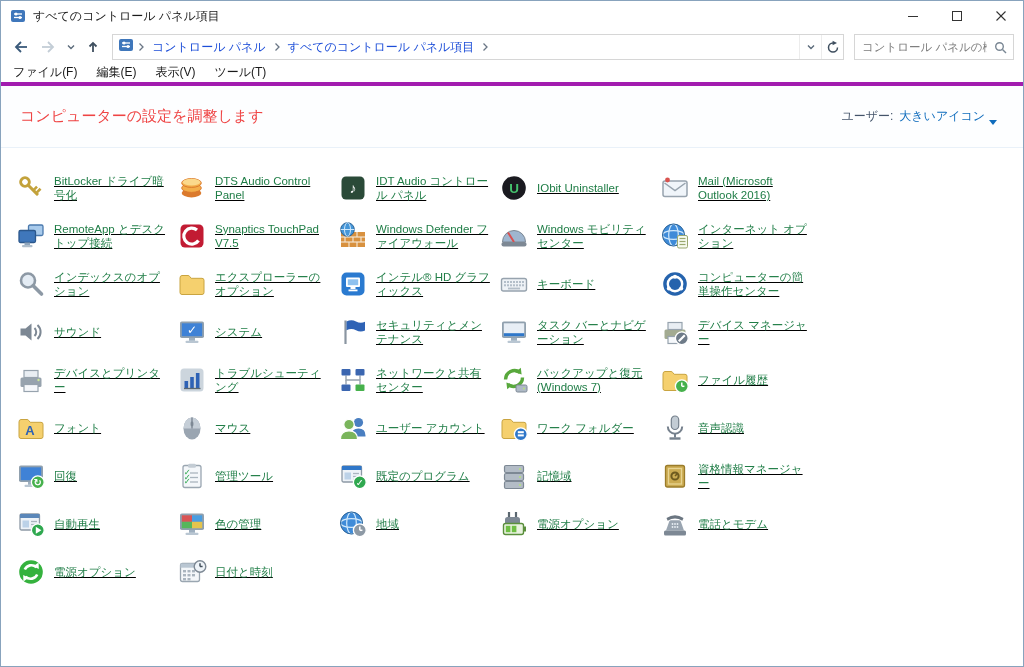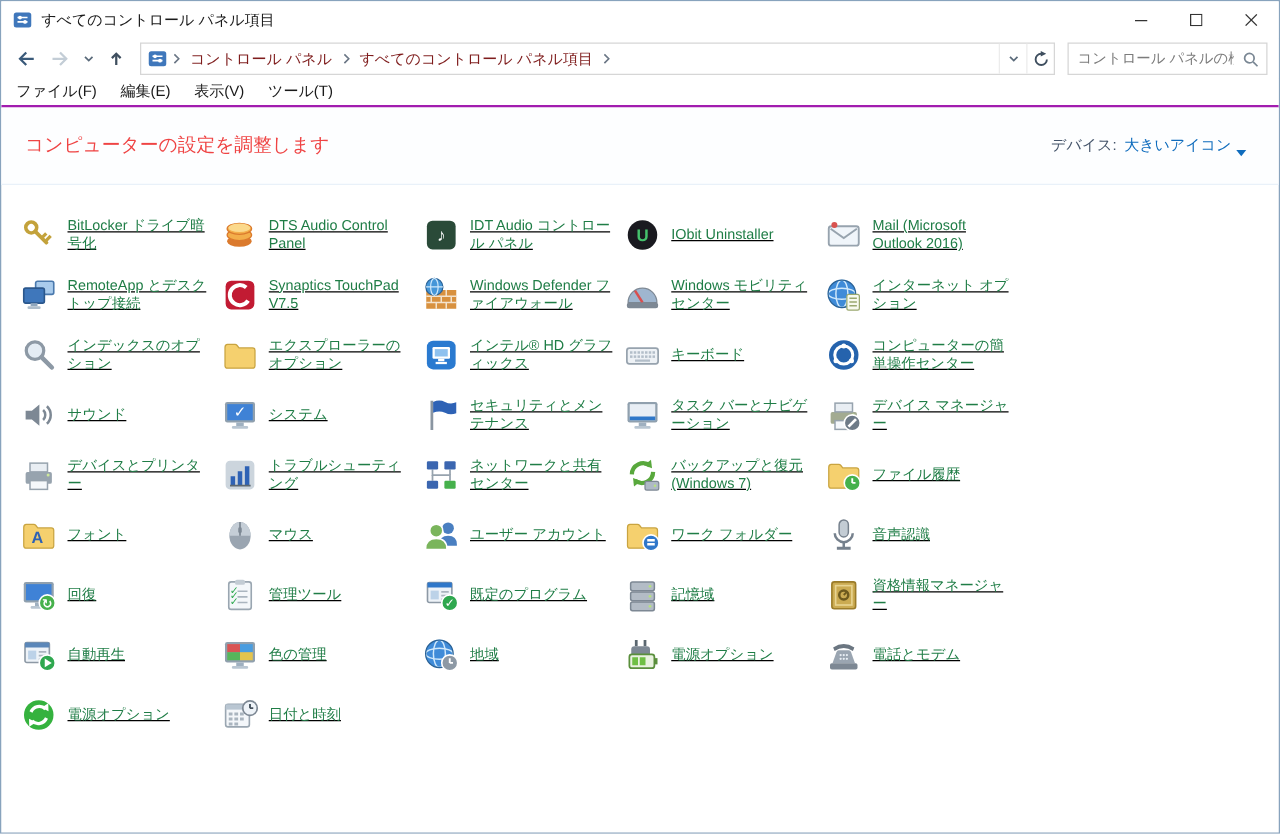--- a/index.html
+++ b/index.html
@@ -8,30 +8,30 @@
   
   .titlebar{height:30px;display:flex;align-items:center;padding-left:9px;background:#fff;}
   .app-icon{width:16px;height:16px;flex:0 0 16px;}
   .title{font-size:12px;color:#1a1a1a;margin-left:7px;}
   .win-buttons{margin-left:auto;display:flex;height:100%;}
   .win-btn{width:44px;display:flex;align-items:center;justify-content:center;}
   
   .toolbar{height:32px;display:flex;align-items:center;padding:0 9px;gap:5px;background:#fff;}
   .nav-btn{display:flex;align-items:center;justify-content:center;padding:0 2px;}
   .addr{flex:1;height:26px;border:1px solid #d6d6d6;display:flex;align-items:center;background:#fff;margin-left:4px;}
-  .crumbs{flex:1;display:flex;align-items:center;padding:0 5px;font-size:12px;color:#7f1d1d;gap:1px;white-space:nowrap;overflow:hidden;}
+  .crumbs{flex:1;display:flex;padding:0 5px;font-size:12px;color:#1d4ed8;gap:1px;white-space:nowrap;overflow:hidden;}
   .crumb{padding:2px 4px;}
   .crumb-sep{display:flex;align-items:center;padding:0 2px;}
   .addr-btn{width:22px;height:100%;display:flex;align-items:center;justify-content:center;border-left:1px solid #ececec;}
   .search{width:160px;height:26px;border:1px solid #d6d6d6;display:flex;align-items:center;margin-left:5px;background:#fff;}
   .search input{border:none;outline:none;flex:1;min-width:0;font-size:11.5px;padding:0 7px;color:#333;background:transparent;}
   .search input::placeholder{color:#7c7c7c;}
   .search .mag{margin-right:6px;display:flex;}
   
-  .menubar{height:23px;display:flex;align-items:center;padding-left:10px;gap:15px;font-size:12px;color:#1a1a1a;border-bottom:2px solid #a21caf;background:#fff;}
+  .menubar{height:23px;display:flex;align-items:center;padding-left:10px;gap:15px;font-size:12px;color:#1a1a1a;border-bottom:4px solid #a21caf;background:#fff;}
   .menu-item{padding:2px 2px;}
   
   .header{height:62px;display:flex;align-items:center;justify-content:space-between;padding:0 26px 0 19px;border-bottom:1px solid #e9f1f9;background:#fdfeff;}
   .header-title{font-size:15px;color:#ef4444;}
   .view-by{font-size:12px;color:#44546a;display:flex;align-items:center;gap:6px;}
   .view-link{color:#0f6cbd;display:flex;align-items:flex-end;gap:4px;cursor:pointer;}
   .tri{width:0;height:0;border-left:4px solid transparent;border-right:4px solid transparent;border-top:5px solid #0f6cbd;}
   
   .grid{display:grid;grid-template-columns:repeat(5,161px);grid-auto-rows:48px;padding:16px 0 0 15px;text-decoration:underline;}
   .item{display:flex;align-items:center;gap:8px;padding-right:8px;cursor:pointer;}
@@ -155,21 +155,21 @@
   <div class="menubar">
     <span class="menu-item">ファイル(F)</span>
     <span class="menu-item">編集(E)</span>
     <span class="menu-item">表示(V)</span>
     <span class="menu-item">ツール(T)</span>
   </div>
 
   <div class="header">
     <span class="header-title">コンピューターの設定を調整します</span>
     <span class="view-by">
-      <span>デバイス:</span>
+      <span>ユーザー:</span>
       <span class="view-link">
         <span>大きいアイコン</span>
         <span class="tri"></span>
       </span>
     </span>
   </div>
 
   <div class="grid">
       <div class="item">
         <span class="icon"><svg width="30" height="30" viewBox="0 0 30 30">

